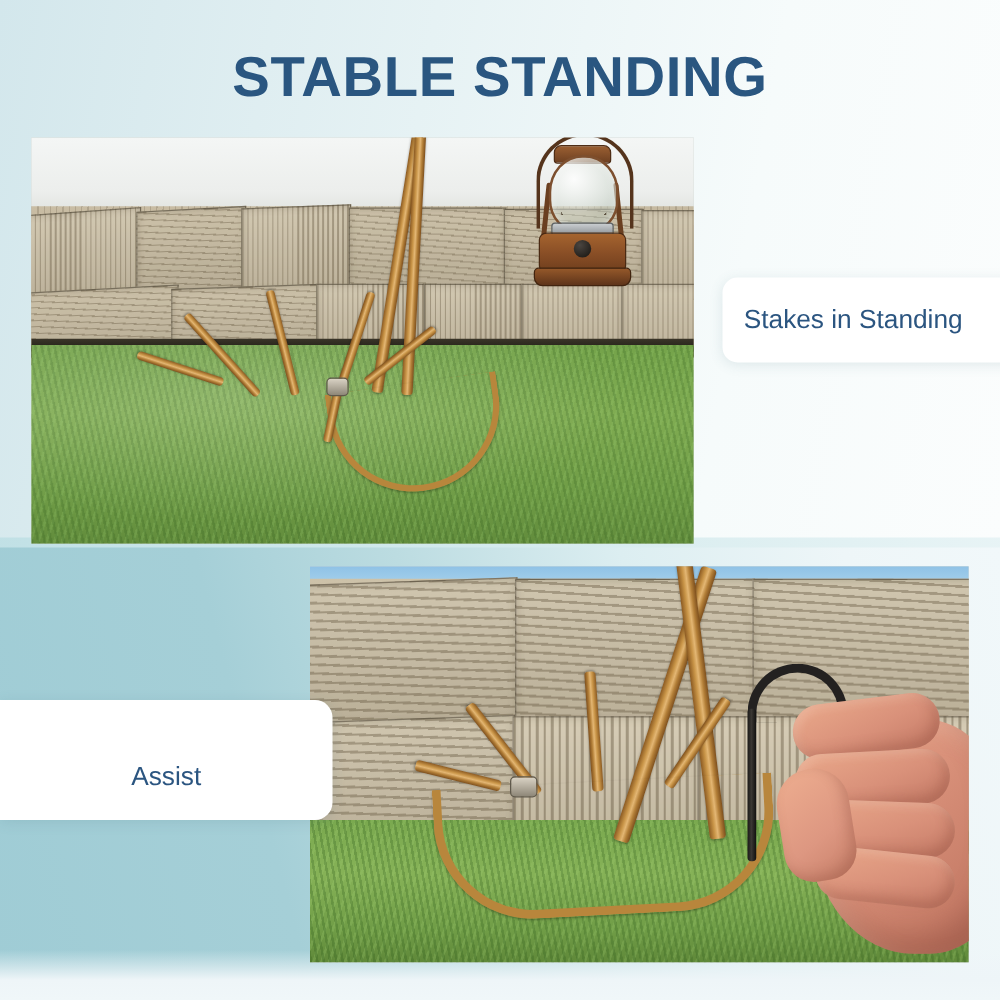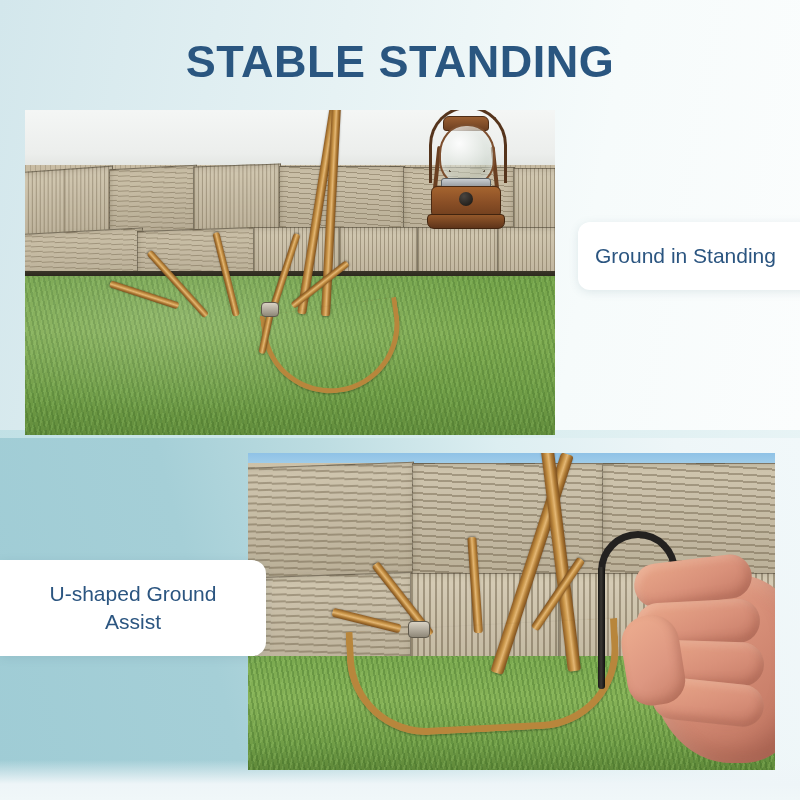--- a/index.html
+++ b/index.html
@@ -315,23 +315,23 @@
       <div class="palm" style="left:22px;top:46px;width:156px;height:188px;"></div>
       <div class="finger" style="left:6px;top:30px;width:118px;height:44px;transform:rotate(-7deg);"></div>
       <div class="finger" style="left:8px;top:72px;width:124px;height:44px;transform:rotate(-3deg);"></div>
       <div class="finger" style="left:14px;top:112px;width:122px;height:44px;transform:rotate(2deg);"></div>
       <div class="finger" style="left:24px;top:152px;width:112px;height:42px;transform:rotate(6deg);"></div>
       <div class="thumb" style="left:-4px;top:86px;width:58px;height:90px;transform:rotate(-9deg);"></div>
     </div>
   </div>
 
   <div class="label-box" id="label-right">
-    <span>Ground in Standing</span>
+    <span>Stakes in Standing</span>
   </div>
 
   <div class="label-box" id="label-left">
     <span>
-      <span>U-shaped Ground</span><br>
+      <br>
       <span>Assist</span>
     </span>
   </div>
 
 </div>
 
 </body></html>

